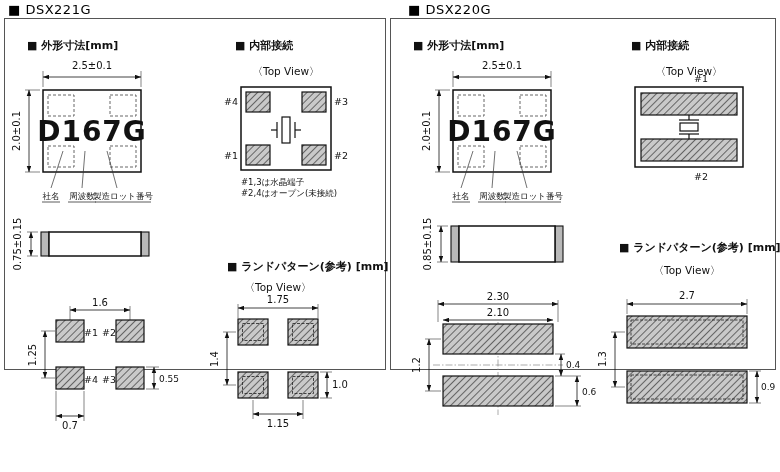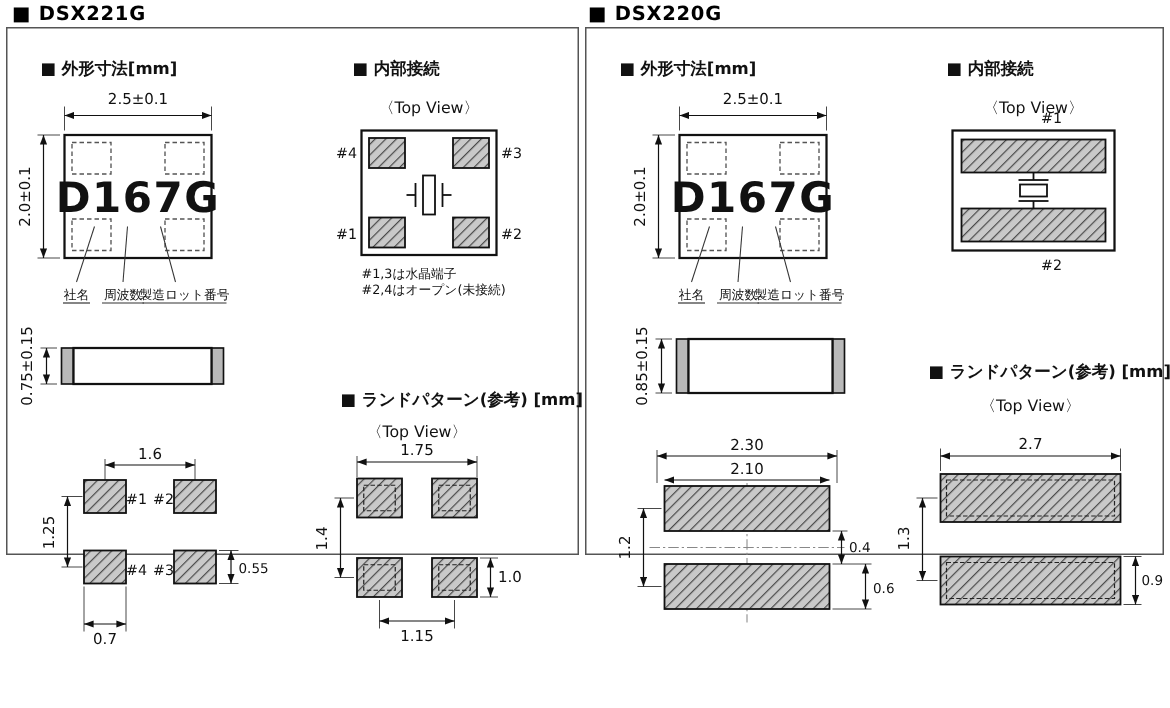--- a/index.html
+++ b/index.html
@@ -1,20 +1,20 @@
 <!DOCTYPE html>
 <html><head>
 <meta charset="utf-8">
 <style>
   * { margin:0; padding:0; box-sizing:border-box; }
   html,body { width:780px; height:472px; background:#ffffff; font-family:"DejaVu Sans", sans-serif; }
   body { position:relative; overflow:hidden; }
-  .hdr { position:absolute; top:2px; font-size:13px; font-weight:bold; color:#000; letter-spacing:0.5px; }
+  .hdr { position:absolute; top:2px; font-size:13px; font-weight:normal; color:#000; letter-spacing:0.5px; }
   #hdr1 { left:8px; }
-  #hdr2 { left:392px;text-align:right; }
+  #hdr2 { left:408px;text-align:right; }
   .panel { position:absolute; top:18px; height:352px; border:1.5px solid #555; background:#fff; }
   #panel1 { left:4px;   width:382px; }
   #panel2 { left:390px; width:386px; }
   svg { display:block; overflow:visible; }
   svg text { font-family:"DejaVu Sans", sans-serif; fill:#111; }
   .t-sec  { font-size:11px;  font-weight:bold; }
   .t-dim  { font-size:10px; }
   .t-dim-s{ font-size:9px; }
   .t-mark { font-size:28px; font-weight:bold; letter-spacing:1px; }
   .t-lbl  { font-size:8.5px; }

